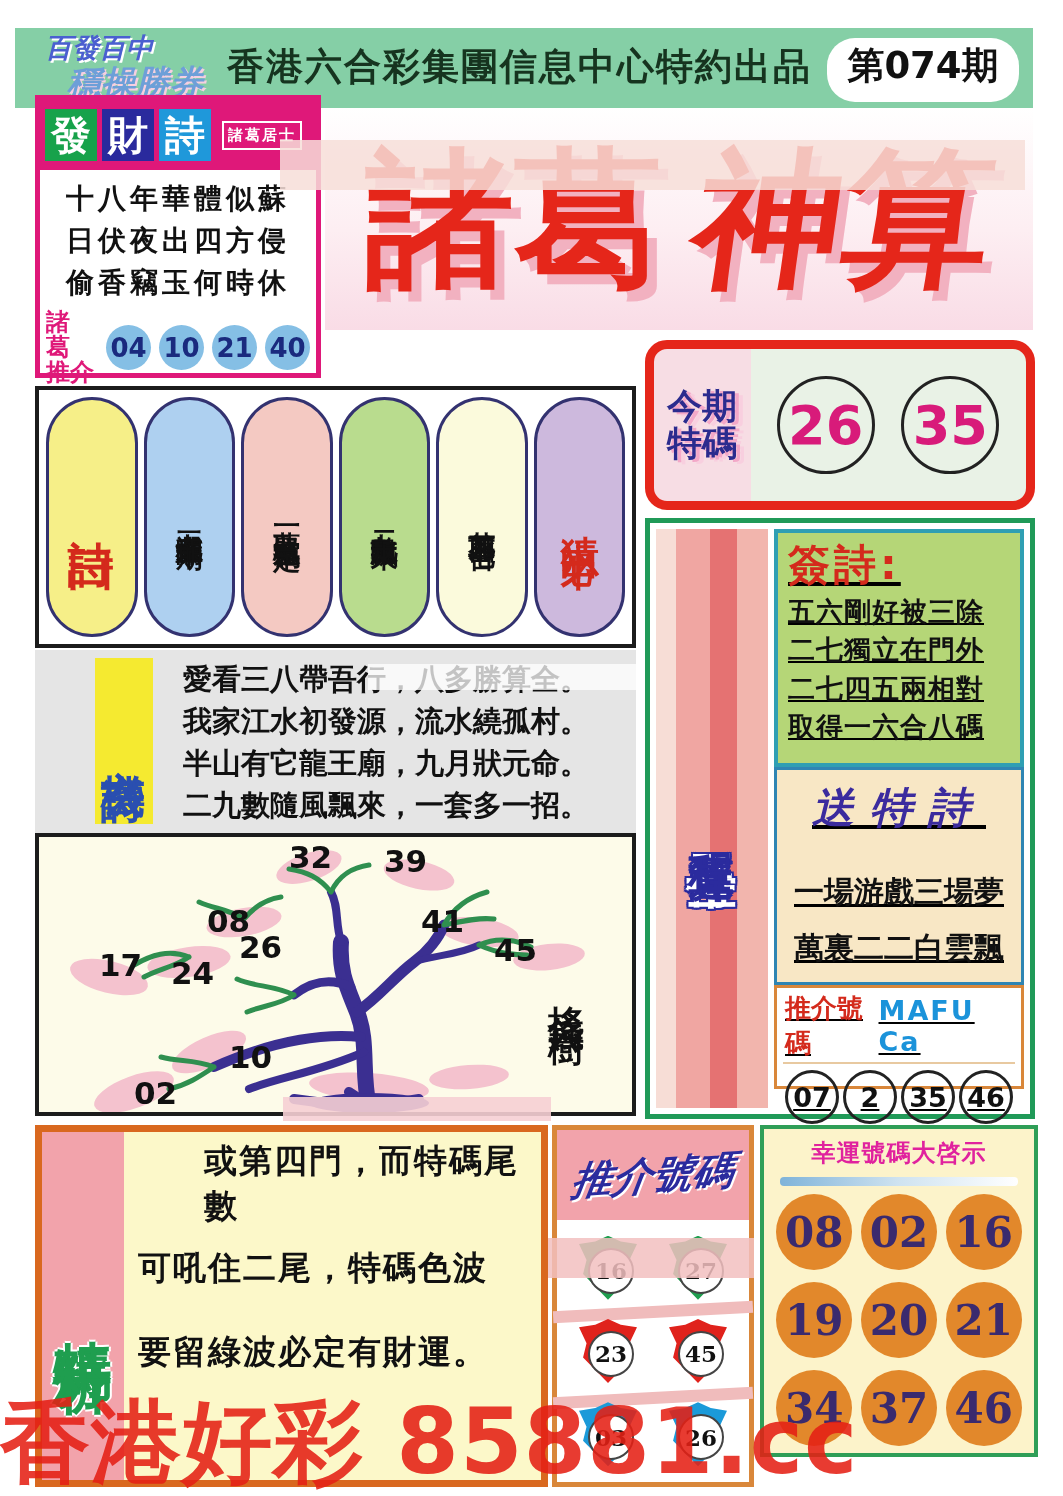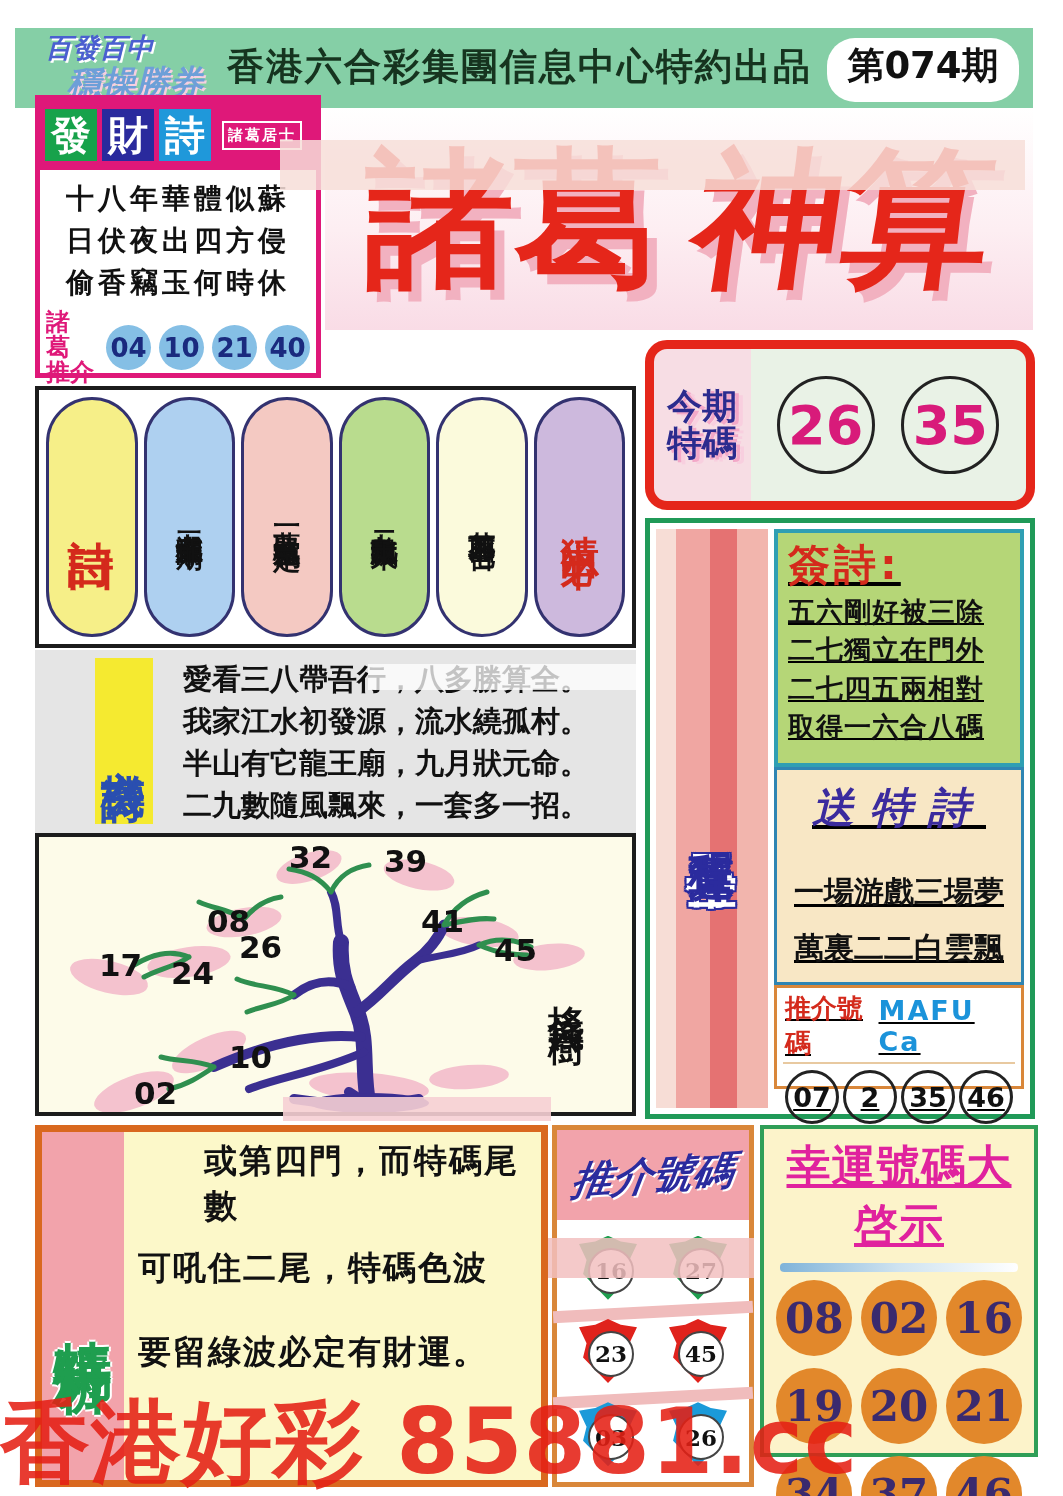--- a/index.html
+++ b/index.html
@@ -102,21 +102,21 @@
   .pink-divider{position:absolute;left:-4px;right:-4px;height:12px;background:#f0bcbc;transform:rotate(-3deg);z-index:1;}
   .pd1{top:86px;} .pd2{top:172px;}
   .shield{position:relative;width:58px;height:64px;z-index:2;}
   .shield .shape{position:absolute;inset:0;clip-path:polygon(50% 0,72% 9%,100% 13%,87% 38%,93% 60%,50% 100%,7% 60%,13% 38%,0 13%,28% 9%);}
   .shield.green .shape{background:#1f9e4f;}
   .shield.red .shape{background:#e0221c;}
   .shield.blue .shape{background:#1b9ad9;}
   .shield .num{position:absolute;left:9px;top:12px;width:42px;height:42px;border-radius:50%;background:#fff;border:2px solid #444;color:#111;font-size:23px;font-weight:700;display:flex;align-items:center;justify-content:center;font-family:"DejaVu Serif",serif;}
 
   .lucky-box{position:absolute;left:760px;top:1125px;width:278px;height:332px;border:4px solid #2f9e57;background:#fcf3ca;box-sizing:border-box;text-align:center;padding:8px 10px;}
-  .lucky-title{font-size:44px;font-weight:900;color:#e0229e;letter-spacing:1px;text-decoration:underline;}
+  .lucky-title{font-size:24px;font-weight:900;color:#e0229e;letter-spacing:1px;}
   .lucky-divider{height:9px;margin:8px 6px 4px 6px;background:linear-gradient(90deg,#7fb3d9,#cfe3f0,#ffffff);border-radius:4px;}
   .lucky-grid{display:grid;grid-template-columns:repeat(3,1fr);row-gap:12px;column-gap:4px;margin-top:8px;}
   .lball{width:76px;height:76px;border-radius:50%;background:#e2882b;color:#3a2a6e;font-size:42px;font-weight:700;display:flex;align-items:center;justify-content:center;margin:0 auto;font-family:"DejaVu Serif",serif;}
 
   
   .patch{position:absolute;z-index:5;}
   .patch1{left:280px;top:140px;width:745px;height:50px;background:#f7ded8;opacity:.85;}
   .patch2{left:368px;top:664px;width:268px;height:26px;background:#ffffff;opacity:.75;}
   .patch3{left:283px;top:1097px;width:268px;height:24px;background:#f6cfd4;opacity:.9;}
   .patch4{left:548px;top:1238px;width:206px;height:40px;background:#f2c0c0;opacity:.85;}

